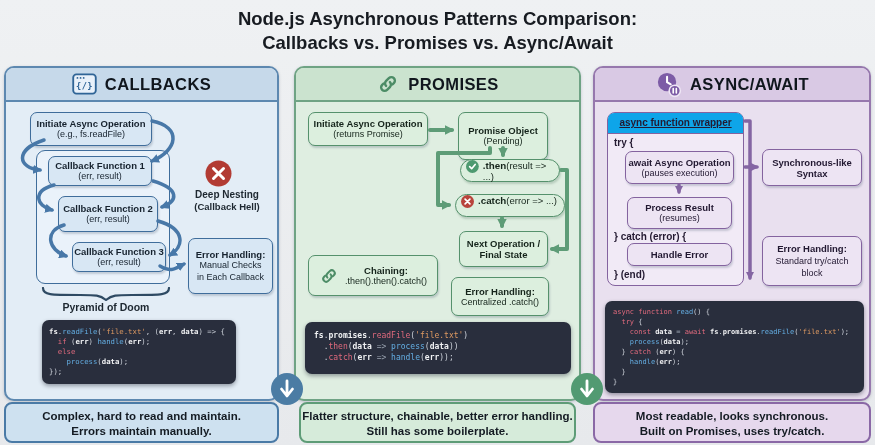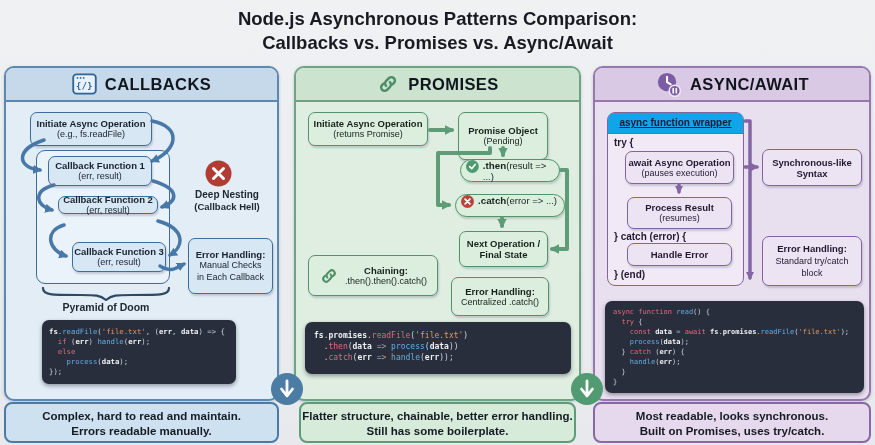--- a/index.html
+++ b/index.html
@@ -96,42 +96,42 @@
         <path d="M12.5,6 V11.5 L16.3,13.8" stroke="#fff" stroke-width="2.1" fill="none" stroke-linecap="round"></path>
         <circle cx="20.5" cy="20.5" r="5.8" fill="#7d5ca6" stroke="#efe7f5" stroke-width="1.6"></circle>
         <path d="M18.9,18.2 V22.8 M22.1,18.2 V22.8" stroke="#fff" stroke-width="1.7" stroke-linecap="round"></path>
       </svg>
       <span>ASYNC/AWAIT</span>
     </div>
   </div>
 
   <div class="footer" style="left:4px;top:402px;width:275px;height:41px;background:#cee1f0;border:2px solid #4a7aa6">
     <div>Complex, hard to read and maintain.</div>
-    <div>Errors readable manually.</div>
+    <div>Errors maintain manually.</div>
   </div>
   <div class="footer" style="left:299px;top:402px;width:277px;height:41px;background:#d6ebda;border:2px solid #5e9c77">
     <div>Flatter structure, chainable, better error handling.</div>
     <div>Still has some boilerplate.</div>
   </div>
   <div class="footer" style="left:593px;top:402px;width:278px;height:41px;background:#e6d8ed;border:2px solid #8a68a6">
     <div>Most readable, looks synchronous.</div>
     <div>Built on Promises, uses try/catch.</div>
   </div>
 
   <div class="container-box" style="left:36px;top:150px;width:134px;height:134px"></div>
 
   <div class="node n1" style="left:30px;top:112px;width:122px;height:34px">
     <div class="b">Initiate Async Operation</div>
     <div>(e.g., fs.readFile)</div>
   </div>
   <div class="node n1" style="left:48px;top:156px;width:104px;height:30px">
     <div class="b">Callback Function 1</div>
     <div>(err, result)</div>
   </div>
-  <div class="node n1" style="left:58px;top:196px;width:100px;height:18px">
+  <div class="node n1" style="left:58px;top:196px;width:100px;height:36px">
     <div class="b">Callback Function 2</div>
     <div>(err, result)</div>
   </div>
   <div class="node n1" style="left:72px;top:242px;width:94px;height:30px">
     <div class="b">Callback Function 3</div>
     <div>(err, result)</div>
   </div>
 
   <svg class="circ" style="left:40px;top:287px" width="132" height="14" viewBox="0 0 132 14">
     <path d="M3,1 C3,8 10,8 40,8 C56,8 60,8 66,13 C72,8 76,8 92,8 C122,8 129,8 129,1" stroke="#2e4a63" stroke-width="2.2" fill="none" stroke-linecap="round"></path>

